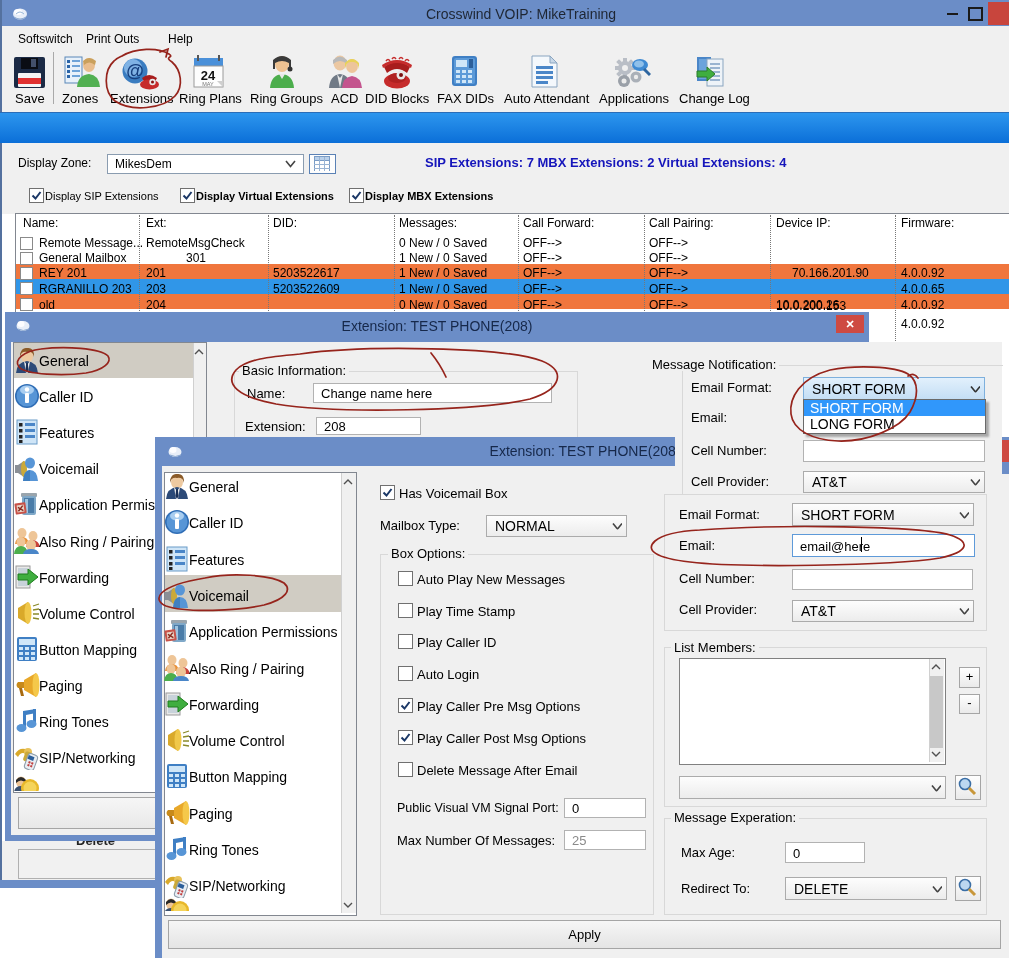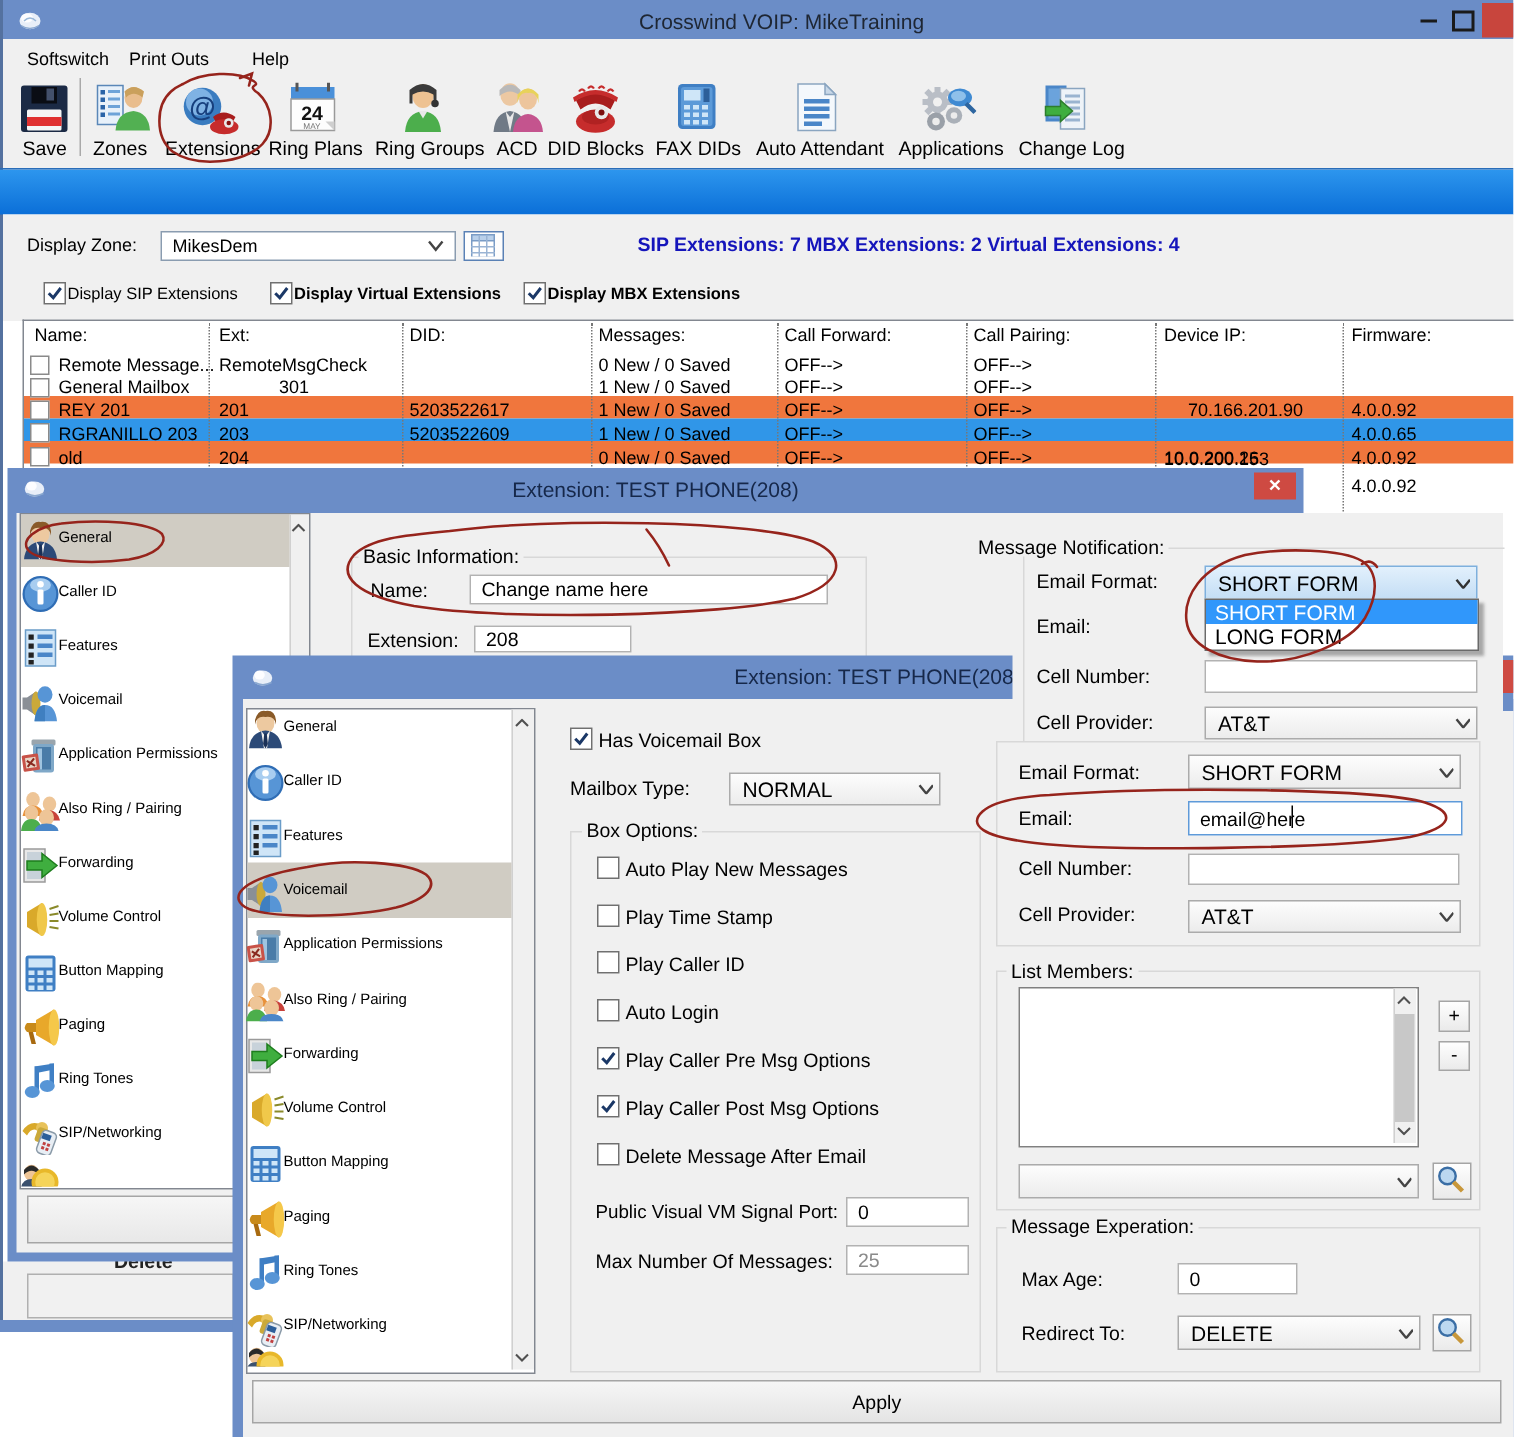--- a/index.html
+++ b/index.html
@@ -10,21 +10,21 @@
   .lbl12{position:absolute;font-size:12px;color:#000;white-space:nowrap;line-height:1;}
   .input{position:absolute;background:#fff;border:1px solid #b2b2b2;}
   .input span{position:absolute;left:7px;top:50%;transform:translateY(-50%);font-size:13px;white-space:nowrap;}
   .combo{position:absolute;background:linear-gradient(#fdfdfd,#ececec);border:1px solid #ababab;}
   .combo span{position:absolute;left:8px;top:50%;transform:translateY(-50%);font-size:14px;white-space:nowrap;}
   .carr{position:absolute;right:4px;top:50%;transform:translateY(-50%);width:10px;height:7px;}
   .cb{position:absolute;width:13px;height:13px;background:#fff;border:1px solid #707070;}
   .cb svg{position:absolute;left:0px;top:0px;}
   .group{position:absolute;border:1px solid #d8d8d8;}
   .glabel{position:absolute;font-size:13px;background:#f0f0f0;padding:0 3px;line-height:1;white-space:nowrap;}
-  .sbitem{position:absolute;font-size:10px;white-space:nowrap;line-height:1;}
+  .sbitem{position:absolute;font-size:14px;white-space:nowrap;line-height:1;}
   .magbtn{position:absolute;background:linear-gradient(#fefefe,#eaeaea);border:1px solid #a5a5a5;}
 </style>
 </head>
 <body>
 
 <div id="mainwin" class="abs" style="left:0;top:0;width:1009px;height:958px;background:#fff;">
 
   <div class="abs" style="left:0;top:0;width:1009px;height:26px;background:#6b8dc7;"></div>
   <div class="lbl" style="left:426px;top:7px;font-size:14px;color:#1e2633;">Crosswind VOIP: MikeTraining</div>
   <svg class="abs" style="left:12px;top:7px;" width="16" height="14">

